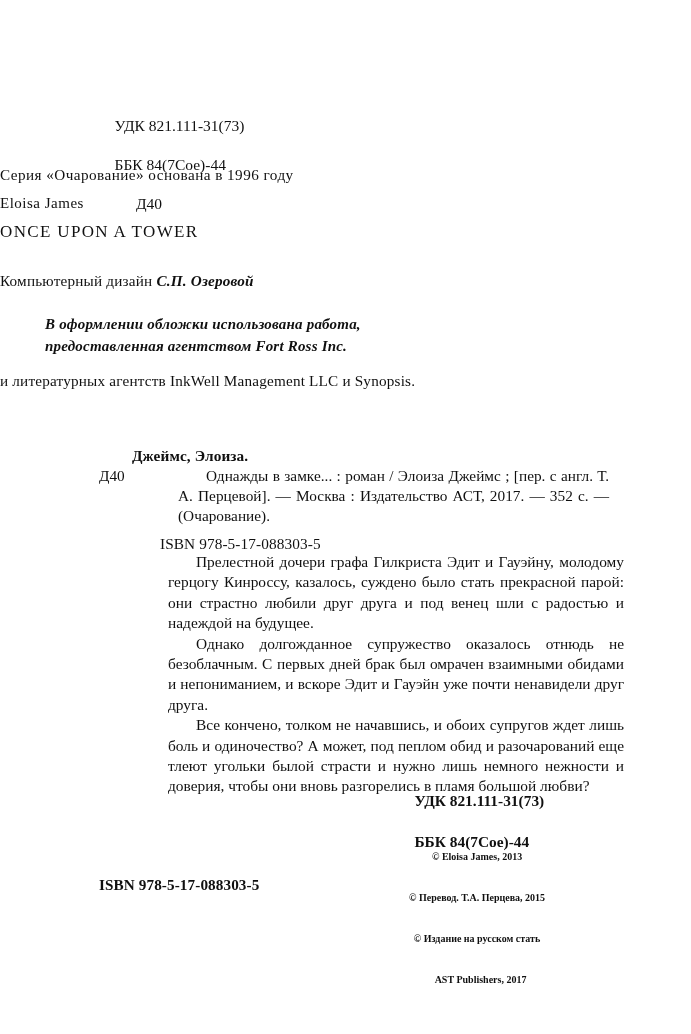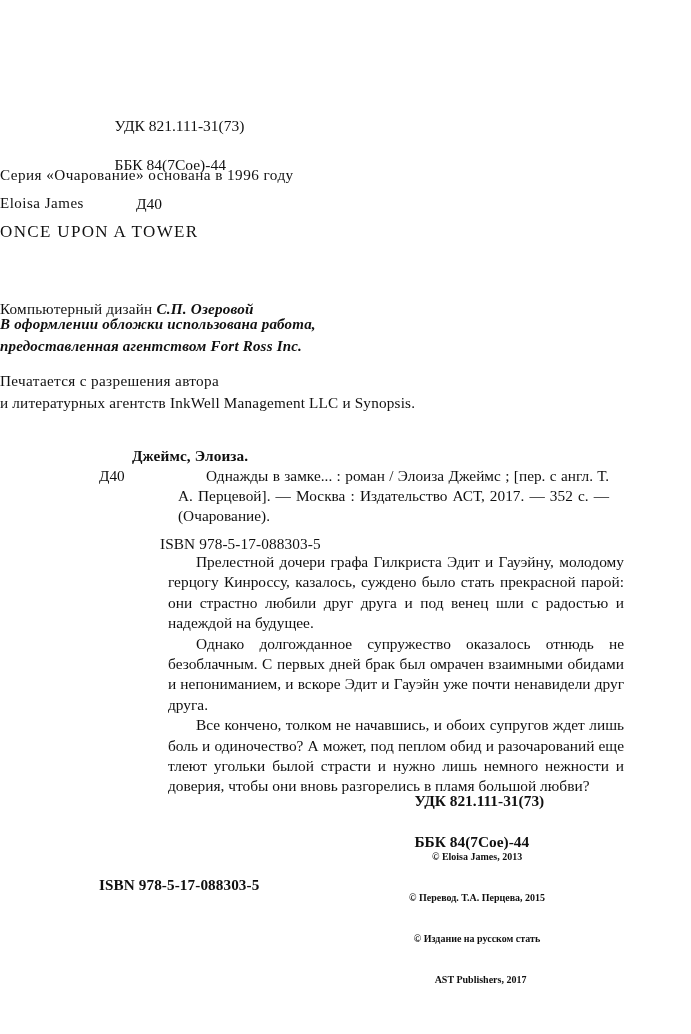--- a/index.html
+++ b/index.html
@@ -55,34 +55,35 @@
   .title-orig {
     top: 222px;
     font-size: 17px;
     letter-spacing: 1.35px;
   }
   .credit-line {
     font-size: 15.2px;
     letter-spacing: 0.2px;
   }
   .credit-1 { top: 255px; }
-  .credit-2 { top: 300px; }
+  .credit-2 { top: 272px; }
   .credit-line .nm {
     font-weight: bold;
     font-style: italic;
     letter-spacing: 0.2px;
   }
 
   .cover-note {
     top: 313px;
     font-size: 15px;
     font-weight: bold;
     font-style: italic;
     line-height: 22px;
     letter-spacing: 0.2px;
+    padding-left: 45px;
   }
   .cover-note .l2 { display: block; }
 
   .permission {
     top: 370px;
     font-size: 15.2px;
     line-height: 22px;
     letter-spacing: 0.35px;
   }
   .permission .l2 { display: block; letter-spacing: 0.2px; }
@@ -195,21 +196,20 @@
   <div class="center-block credit-line credit-2">
     <span>Компьютерный дизайн </span><span class="nm">С.П.  Озеровой</span>
   </div>
 
   <div class="center-block cover-note">
     <span>В оформлении обложки использована работа,</span>
     <span class="l2">предоставленная агентством Fort Ross Inc.</span>
   </div>
 
   <div class="center-block permission">
-    <span>Печатается с разрешения автора</span>
     <span class="l2">и литературных агентств InkWell Management LLC и Synopsis.</span>
   </div>
 
   <div class="cip">
     <div class="cip-head">Джеймс, Элоиза.</div>
     <div class="cip-body">
       <span class="cip-mark">Д40</span>
       <div class="cip-desc">Однажды в замке... : роман / Элоиза Джеймс ; [пер. с англ. Т. А. Перцевой]. — Москва : Издательство АСТ, 2017. — 352 с. — (Очарование).</div>
     </div>
     <div class="cip-isbn">ISBN 978-5-17-088303-5</div>

